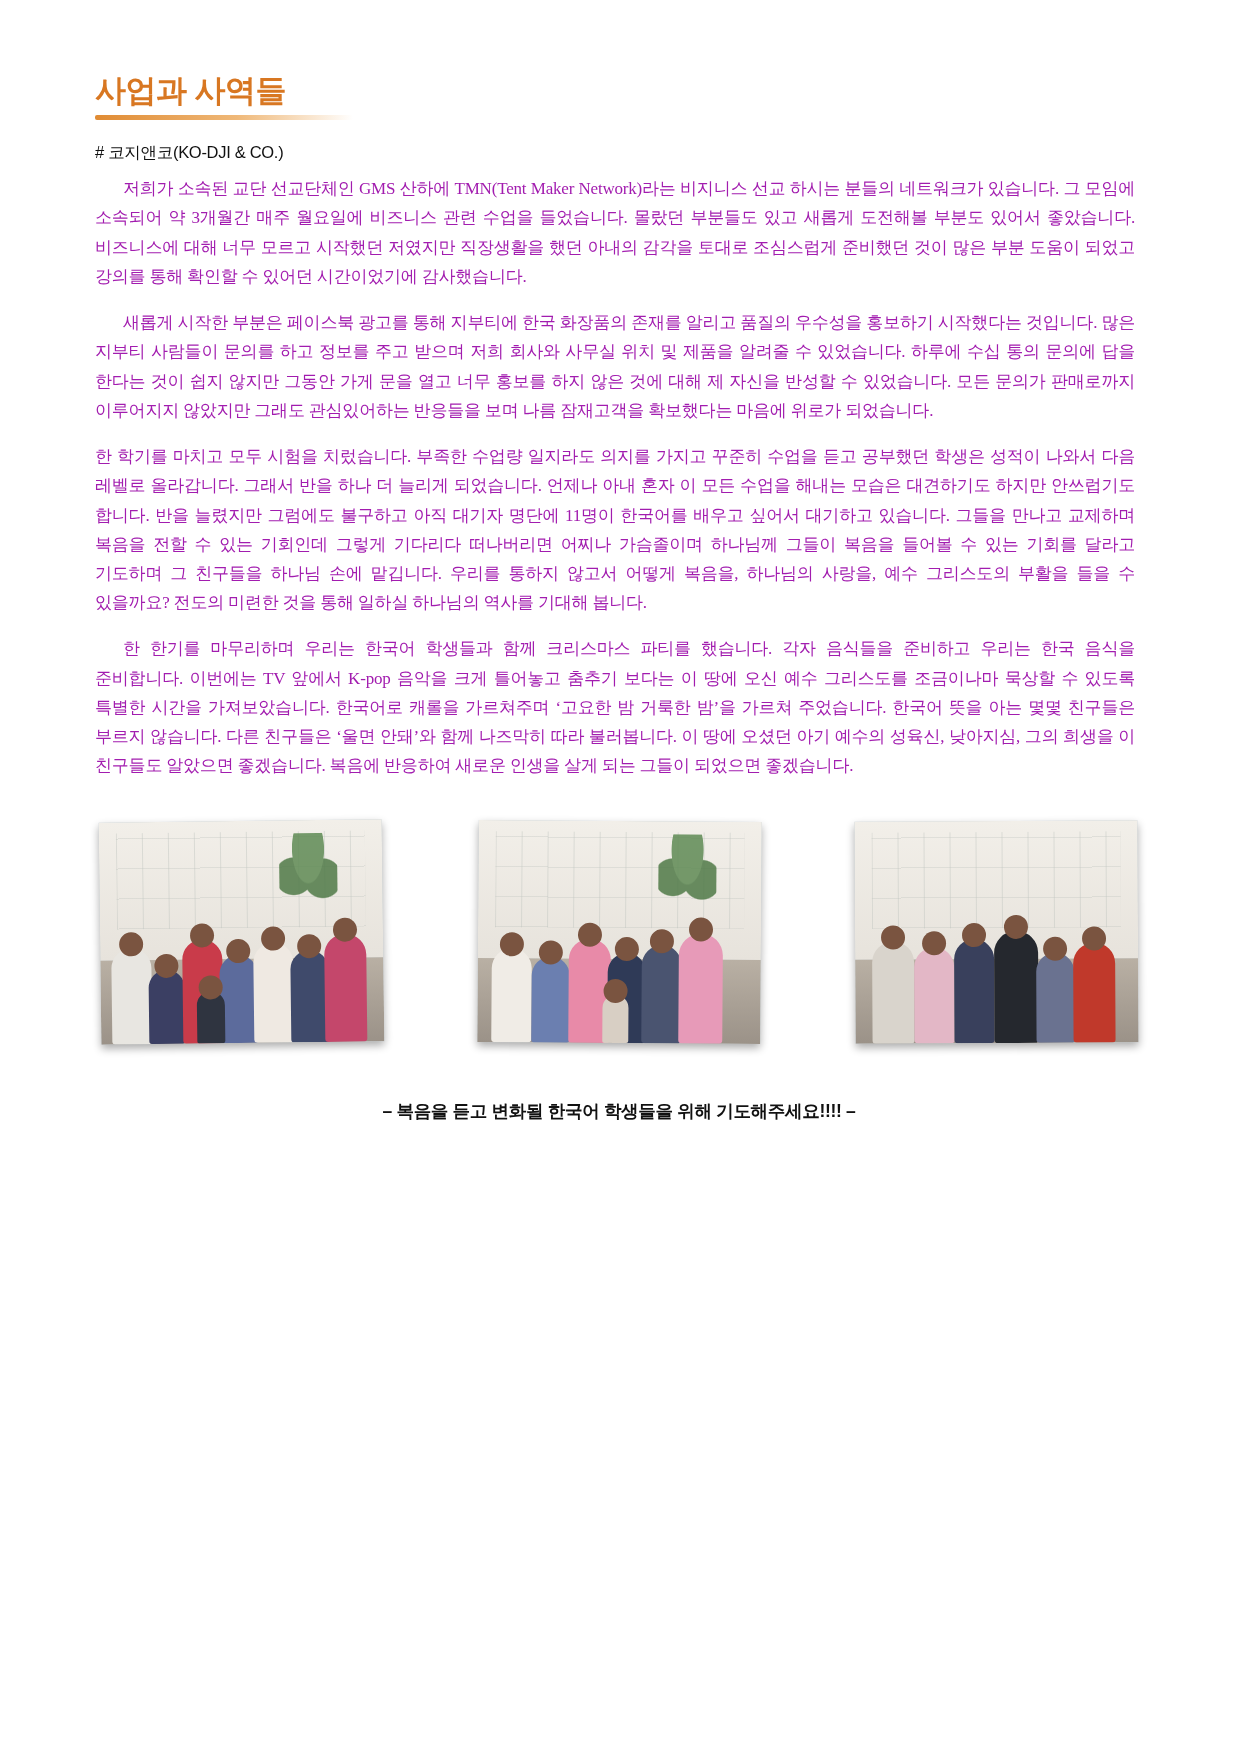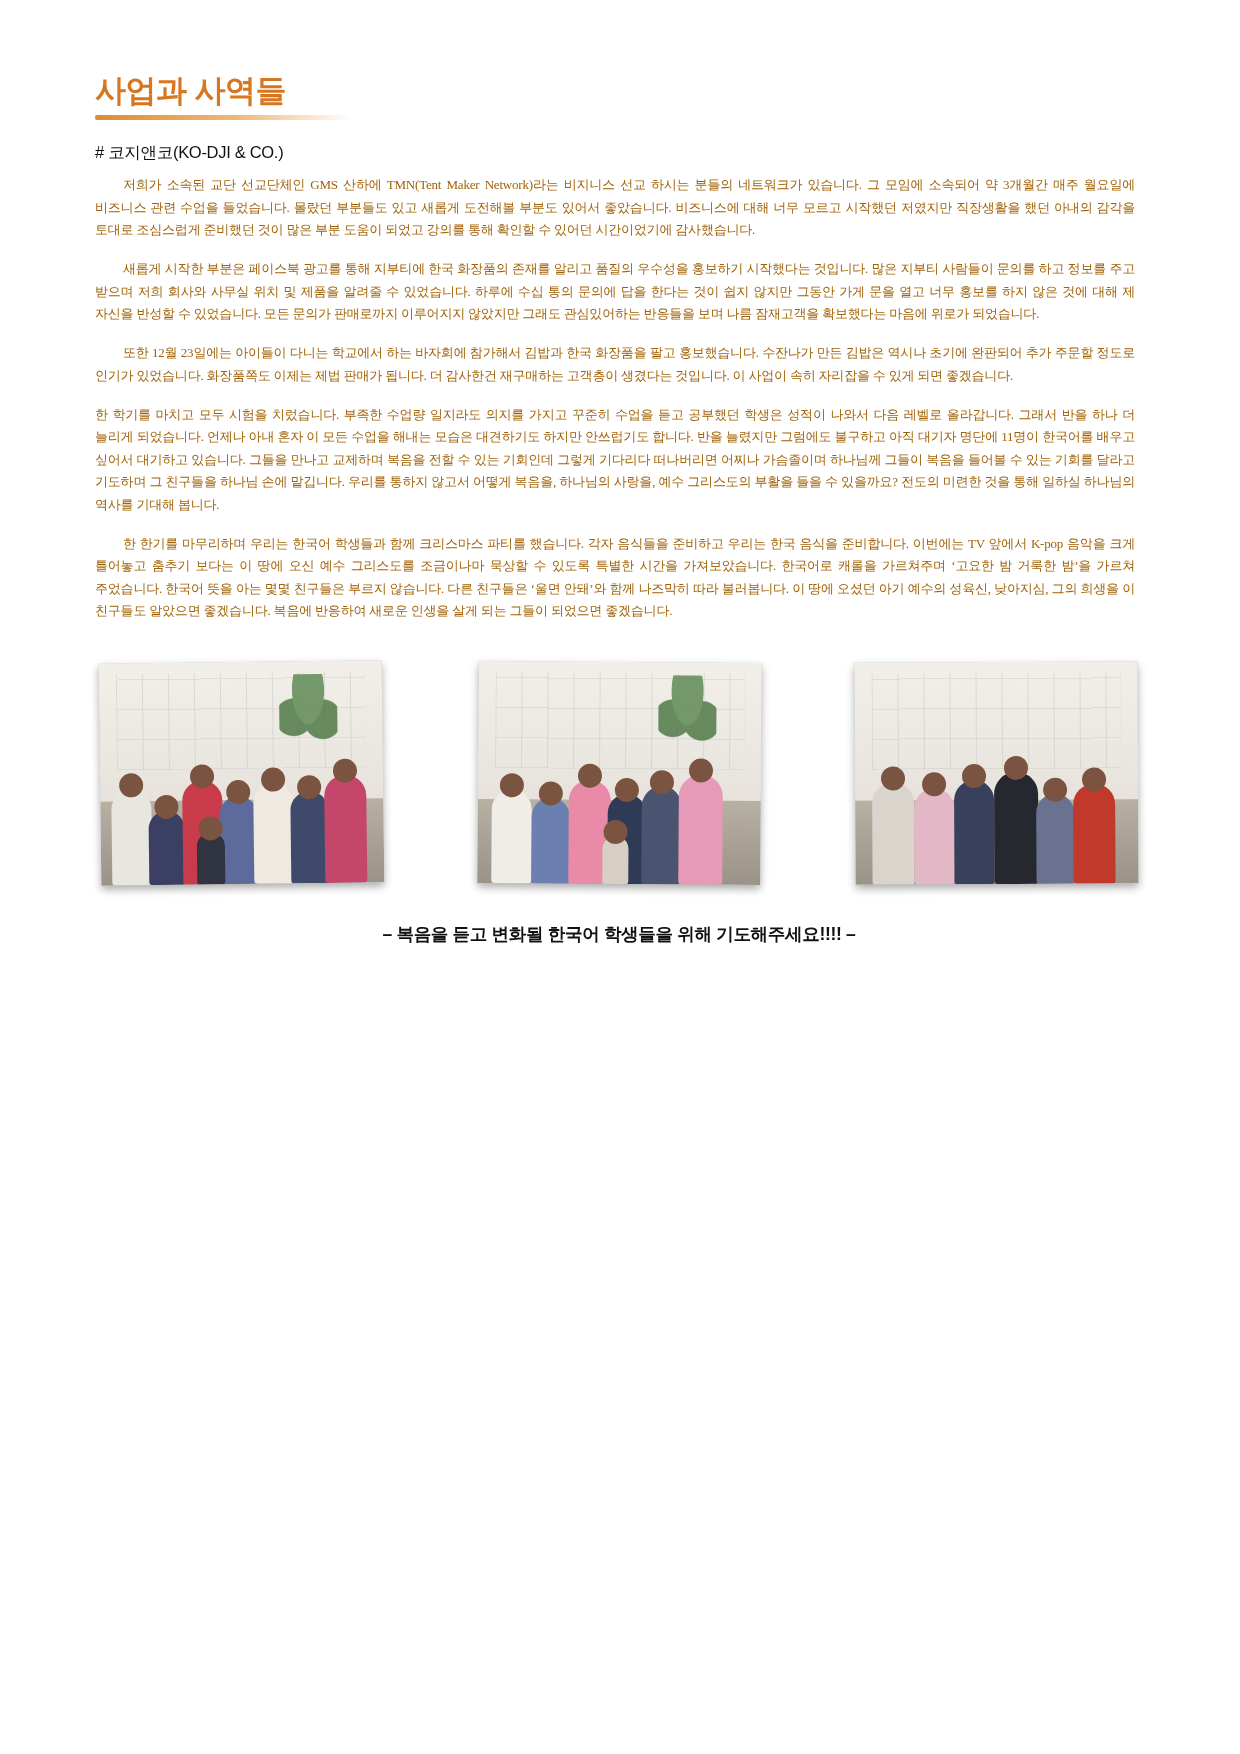--- a/index.html
+++ b/index.html
@@ -56,26 +56,26 @@
     font-size: 16.5px;
     color: #111111;
     margin: 0 0 10px 0;
     letter-spacing: -0.3px;
   }
   .section-head.spaced { margin-top: 20px; }
 
   
   p.body {
     font-family: "Liberation Serif", serif;
-    font-size: 13px;
+    font-size: 17px;
     line-height: 1.72;
     text-align: justify;
     text-justify: inter-character;
     margin: 0 8px 17px 0;
-    color: #a16207;
+    color: #a21caf;
     letter-spacing: -0.2px;
     word-break: keep-all;
   }
   p.body.indent { text-indent: 28px; }
   p.last { margin-bottom: 0; }
 
   
   .photo-row {
     display: flex;
     justify-content: space-between;
@@ -127,37 +127,36 @@
     content:""; position:absolute; left:50%; top:-16px;
     width:24px; height:24px; margin-left:-12px; border-radius:50%;
     background:#7a5440;
   }
   .cap {
     text-align: center;
     font-family: "Liberation Sans", sans-serif;
     font-weight: bold;
     font-size: 17.5px;
     color: #111111;
-    margin-top: 38px;
+    margin-top: 56px;
     letter-spacing: -0.3px;
   }
 </style>
 </head>
 <body>
 
 <div class="page">
   <div class="content">
 
     <h1 class="doc-title">사업과 사역들</h1>
     <div class="title-rule"></div>
 
     <h2 class="section-head"># 코지앤코(KO-DJI &amp; CO.)</h2>
     <p class="body indent">저희가 소속된 교단 선교단체인 GMS 산하에 TMN(Tent Maker Network)라는 비지니스 선교 하시는 분들의 네트워크가 있습니다. 그 모임에 소속되어 약 3개월간 매주 월요일에 비즈니스 관련 수업을 들었습니다. 몰랐던 부분들도 있고 새롭게 도전해볼 부분도 있어서 좋았습니다. 비즈니스에 대해 너무 모르고 시작했던 저였지만 직장생활을 했던 아내의 감각을 토대로 조심스럽게 준비했던 것이 많은 부분 도움이 되었고 강의를 통해 확인할 수 있어던 시간이었기에 감사했습니다.</p>
     <p class="body indent">새롭게 시작한 부분은 페이스북 광고를 통해 지부티에 한국 화장품의 존재를 알리고 품질의 우수성을 홍보하기 시작했다는 것입니다. 많은 지부티 사람들이 문의를 하고 정보를 주고 받으며 저희 회사와 사무실 위치 및 제품을 알려줄 수 있었습니다. 하루에 수십 통의 문의에 답을 한다는 것이 쉽지 않지만 그동안 가게 문을 열고 너무 홍보를 하지 않은 것에 대해 제 자신을 반성할 수 있었습니다. 모든 문의가 판매로까지 이루어지지 않았지만 그래도 관심있어하는 반응들을 보며 나름 잠재고객을 확보했다는 마음에 위로가 되었습니다.</p>
-    <p class="body indent">또한 12월 23일에는 아이들이 다니는 학교에서 하는 바자회에 참가해서 김밥과 한국 화장품을 팔고 홍보했습니다. 수잔나가 만든 김밥은 역시나 초기에 완판되어 추가 주문할 정도로 인기가 있었습니다. 화장품쪽도 이제는 제법 판매가 됩니다. 더 감사한건 재구매하는 고객층이 생겼다는 것입니다. 이 사업이 속히 자리잡을 수 있게 되면 좋겠습니다.</p>
 
     <p class="body">한 학기를 마치고 모두 시험을 치렀습니다. 부족한 수업량 일지라도 의지를 가지고 꾸준히 수업을 듣고 공부했던 학생은 성적이 나와서 다음 레벨로 올라갑니다. 그래서 반을 하나 더 늘리게 되었습니다. 언제나 아내 혼자 이 모든 수업을 해내는 모습은 대견하기도 하지만 안쓰럽기도 합니다. 반을 늘렸지만 그럼에도 불구하고 아직 대기자 명단에 11명이 한국어를 배우고 싶어서 대기하고 있습니다. 그들을 만나고 교제하며 복음을 전할 수 있는 기회인데 그렇게 기다리다 떠나버리면 어찌나 가슴졸이며 하나님께 그들이 복음을 들어볼 수 있는 기회를 달라고 기도하며 그 친구들을 하나님 손에 맡깁니다. 우리를 통하지 않고서 어떻게 복음을, 하나님의 사랑을, 예수 그리스도의 부활을 들을 수 있을까요? 전도의 미련한 것을 통해 일하실 하나님의 역사를 기대해 봅니다.</p>
     <p class="body indent last">한 한기를 마무리하며 우리는 한국어 학생들과 함께 크리스마스 파티를 했습니다. 각자 음식들을 준비하고 우리는 한국 음식을 준비합니다. 이번에는 TV 앞에서 K-pop 음악을 크게 틀어놓고 춤추기 보다는 이 땅에 오신 예수 그리스도를 조금이나마 묵상할 수 있도록 특별한 시간을 가져보았습니다. 한국어로 캐롤을 가르쳐주며 ‘고요한 밤 거룩한 밤’을 가르쳐 주었습니다. 한국어 뜻을 아는 몇몇 친구들은 부르지 않습니다. 다른 친구들은 ‘울면 안돼’와 함께 나즈막히 따라 불러봅니다. 이 땅에 오셨던 아기 예수의 성육신, 낮아지심, 그의 희생을 이 친구들도 알았으면 좋겠습니다. 복음에 반응하여 새로운 인생을 살게 되는 그들이 되었으면 좋겠습니다.</p>
 
     <div class="photo-row">
 
       <div class="photo tilt-a">
         <div class="ph-wall"></div>
         <div class="ph-plant"></div>
         <div class="ph-floor"></div>

